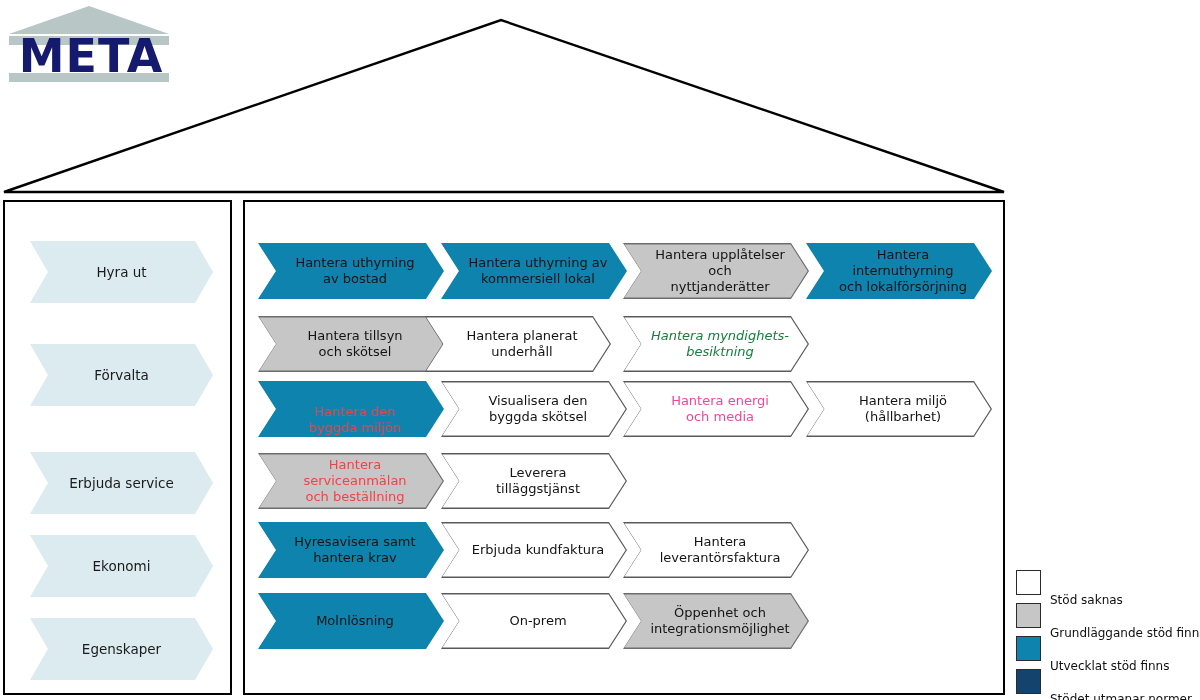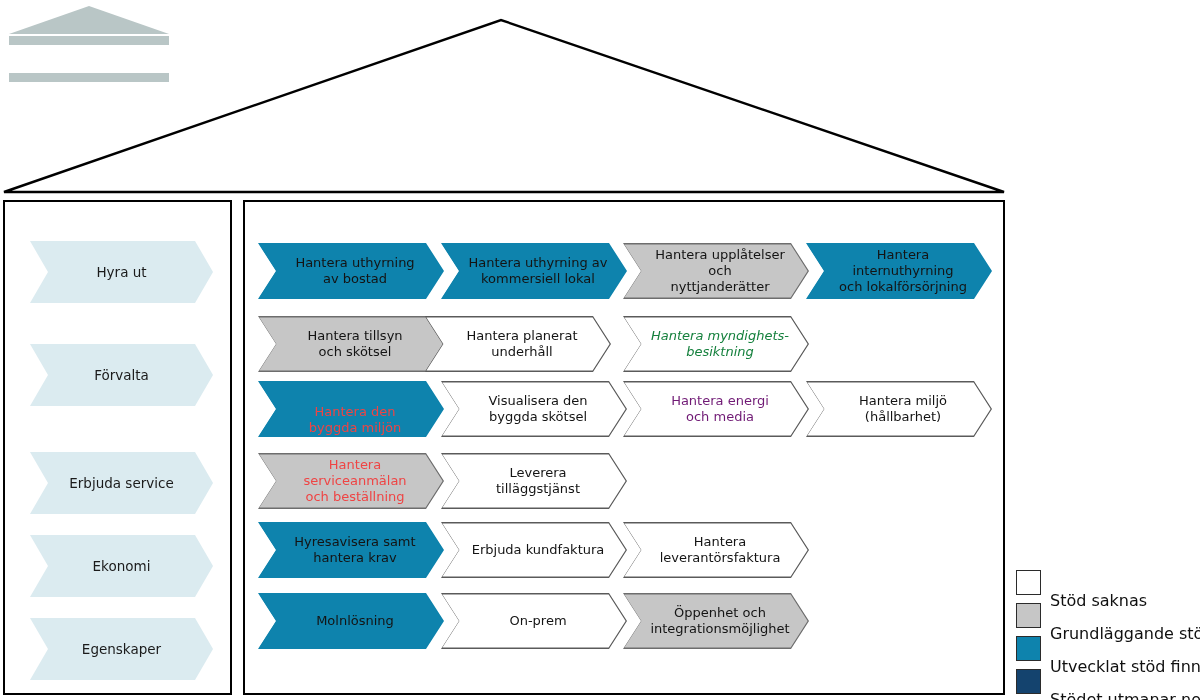--- a/index.html
+++ b/index.html
@@ -158,32 +158,33 @@
   }
   .legend-sw {
     width: 25px;
     height: 25px;
     box-sizing: border-box;
     border: 1px solid #2b2b2b;
     flex: 0 0 auto;
   }
   .legend-label {
     margin-left: 9px;
-    font-size: 16px;
+    font-size: 12px;
     color: #101010;
     white-space: nowrap;
     margin-top: 35px;
   }
 </style>
 </head>
 <body>
 
 <div class="logo">
   <div class="logo-pediment"></div>
   <div class="logo-bar-top"></div>
+  <div class="logo-text">META</div>
   <div class="logo-bar-bottom"></div>
 </div>
 
 <svg class="roof" viewBox="0 0 1200 210">
   <polygon points="4,192 501,20 1004,192" fill="none" stroke="#000000" stroke-width="2.4"></polygon>
 </svg>
 
 <div class="panel left-panel">
   <div id="sidebar-host">
       <div class="chev sb-chev" style="top: 39px;">
@@ -256,21 +257,21 @@
       </div>
       <div class="chev m-chev" style="position: absolute; left: 196px; top: 179px; width: 186px; clip-path: none;">
         <div class="stroke" style="background: rgb(90, 90, 90);"></div>
         <div class="inner" style="background: rgb(255, 255, 255);"></div>
         <div class="label" style="color: rgb(20, 20, 20);">Visualisera den
 byggda skötsel</div>
       </div>
       <div class="chev m-chev" style="position: absolute; left: 378px; top: 179px; width: 186px; clip-path: none;">
         <div class="stroke" style="background: rgb(90, 90, 90);"></div>
         <div class="inner" style="background: rgb(255, 255, 255);"></div>
-        <div class="label" style="color: #701a75;">Hantera energi
+        <div class="label" style="color: #ec4899;">Hantera energi
 och media</div>
       </div>
       <div class="chev m-chev" style="position: absolute; left: 561px; top: 179px; width: 186px; clip-path: none;">
         <div class="stroke" style="background: rgb(90, 90, 90);"></div>
         <div class="inner" style="background: rgb(255, 255, 255);"></div>
         <div class="label" style="color: rgb(20, 20, 20);">Hantera miljö
 (hållbarhet)</div>
       </div>
       <div class="chev m-chev" style="position: absolute; left: 13px; top: 251px; width: 186px; clip-path: none;">
         <div class="stroke" style="background: rgb(109, 109, 109);"></div>

